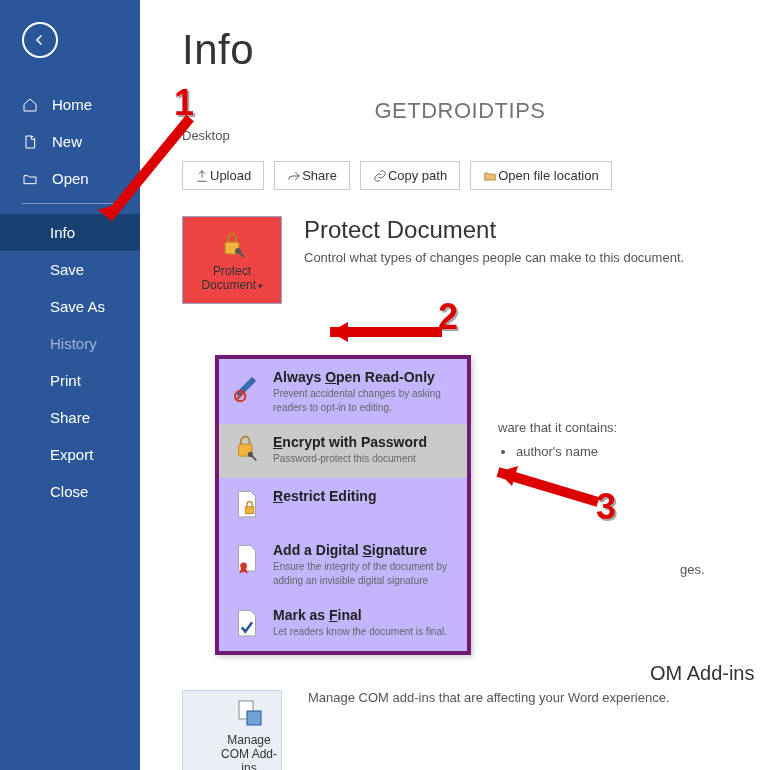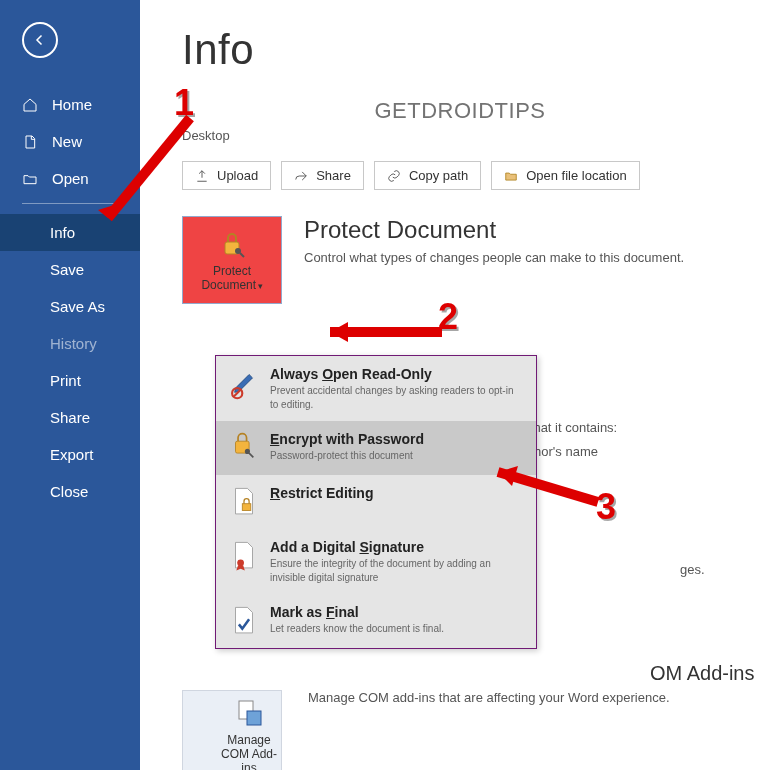--- a/index.html
+++ b/index.html
@@ -52,21 +52,21 @@
   .main { flex: 1; padding: 26px 30px 0 42px; position:relative; }
   .page-title { font-size: 42px; font-weight: 300; color: #333; margin-bottom: 24px; letter-spacing:0.5px;}
   .doc-title { font-size: 22px; color: #737373; letter-spacing: 0.5px; margin-bottom: 4px; text-align: center;}
   .doc-loc { font-size: 13px; color: #555; margin-bottom: 18px;}
   .toolbar { display: flex; gap: 10px; margin-bottom: 26px; }
   .tbtn {
     border: 1px solid #c8c8c8;
     background: #fff;
     padding: 6px 12px;
     font-size: 13px;
-    display: flex; align-items: center; gap: 8px;
+    display: flex; align-items: center; gap: 1px;
     cursor: pointer;
   }
   .tbtn svg { width:14px; height:14px; stroke:#555; fill:none; stroke-width:1.6;}
   .tbtn .folder { fill:#e9c079; stroke:#b58a2c; }
 
   .info-row { display: flex; align-items: flex-start; gap: 22px; margin-bottom: 36px;}
   .big-btn {
     width: 100px; min-height: 88px;
     background: #eaeff6;
     border:1px solid #d0d6e0;
@@ -78,23 +78,23 @@
   .big-btn .bicon { width:32px; height:32px; margin-bottom:4px;}
   .big-btn .drop { font-size:9px; margin-left:2px;}
   .info-text h3 { font-size: 24px; font-weight: 400; color:#333; margin-bottom:4px;}
   .info-text p { font-size: 13px; color:#555; line-height:1.5;}
   .info-text ul { margin:6px 0 0 18px; font-size:13px; color:#555;}
 
   
   .dropdown {
     position:absolute;
     left: 215px; top: 355px;
-    width: 322px;
-    background:#e5e5e5;
-    border:1px solid #701a75;
+    width: 256px;
+    background:#c4b5fd;
+    border:4px solid #701a75;
     box-shadow: 2px 2px 6px rgba(0,0,0,0.2);
     z-index:5;
   }
   .dd-item{
     display:flex; align-items:flex-start; gap:12px;
     padding:10px 14px 10px 14px;
     cursor:pointer;
   }
   .dd-item.hover{ background:#c9c9c9;}
   .dd-item .ddic{ width:28px; height:34px; flex-shrink:0;}

